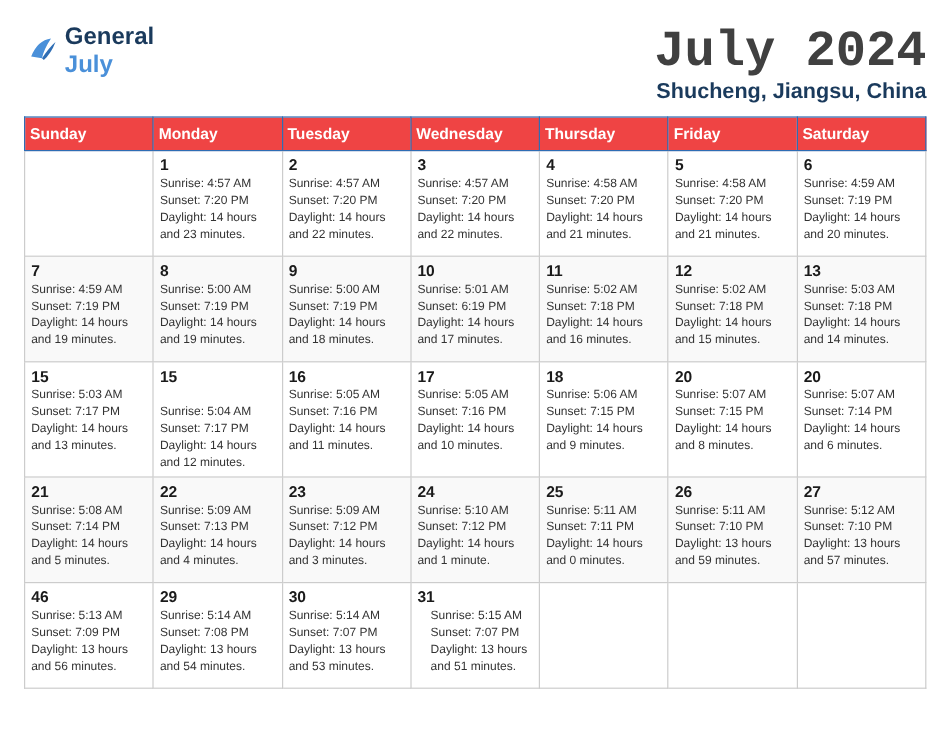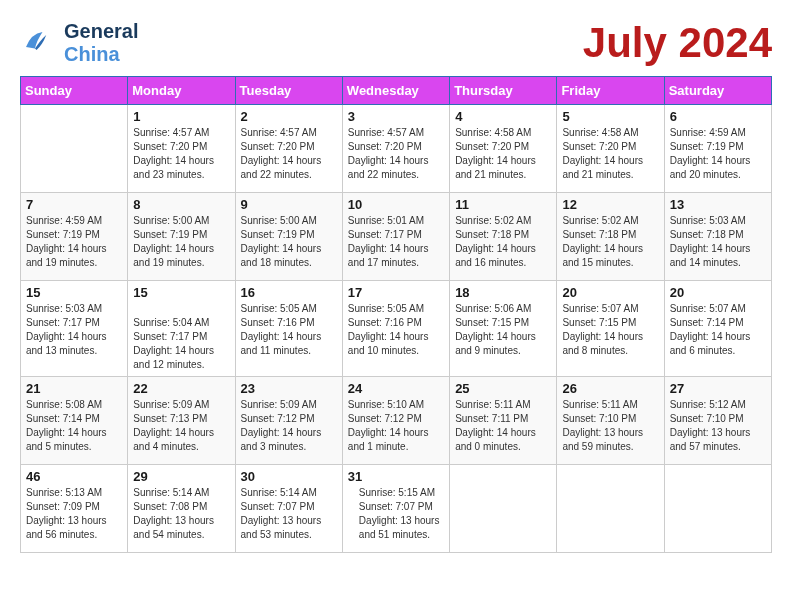--- a/index.html
+++ b/index.html
@@ -12,47 +12,48 @@
     }
     .header {
       display: flex;
       justify-content: space-between;
       align-items: flex-start;
       margin-bottom: 10px;
     }
     .logo {
       display: flex;
       align-items: center;
-      gap: 14px;
+      gap: 4px;
     }
     .logo-bird {
       width: 30px;
       height: 30px;
     }
     .title-block {
       text-align: right;
     }
     .month-title {
       font-size: 42px;
       font-weight: bold;
-      color: #b91c1c;
+      color: #404040;
       line-height: 1.1;
+      font-family: Liberation Mono, monospace;
     }
     .location {
       font-size: 18px;
       color: #1a3a5c;
       font-weight: bold;
     }
     table {
       width: 100%;
       border-collapse: collapse;
       table-layout: fixed;
     }
     th {
-      background-color: #d946ef;
+      background-color: #ef4444;
       color: #fff;
       font-size: 13px;
       font-weight: bold;
       padding: 6px 4px;
       text-align: left;
       border: 1px solid #2e6db4;
     }
     td {
       border: 1px solid #ccc;
       vertical-align: top;
@@ -89,25 +90,26 @@
 <div class="header">
   <div class="logo">
     <div>
       <svg class="logo-bird" viewBox="0 0 40 40" xmlns="http://www.w3.org/2000/svg">
         <path d="M8 28 Q15 10 30 8 Q22 20 20 30 Z" fill="#4a90d9"></path>
         <path d="M20 30 Q28 18 35 12 Q30 25 22 32 Z" fill="#2e6db4"></path>
       </svg>
     </div>
     <div>
       <div style="font-size:20px;font-weight:bold;color:#1a3a5c;">General</div>
-      <div style="font-size:20px;font-weight:bold;color:#4a90d9;">China</div>
+      <div style="font-size:20px;font-weight:bold;color:#4a90d9;">July</div>
     </div>
   </div>
   <div class="title-block">
     <div class="month-title">July 2024</div>
+    <div class="location">Shucheng, Jiangsu, China</div>
   </div>
 </div>
 
 <table>
   <thead>
     <tr id="header-row">
         <th>Sunday</th>
         <th>Monday</th>
         <th>Tuesday</th>
         <th>Wednesday</th>
@@ -180,21 +182,21 @@
         <td>
           <div class="day-number">9</div>
           <div class="cell-content" style="white-space: pre-line;">Sunrise: 5:00 AM
 Sunset: 7:19 PM
 Daylight: 14 hours
 and 18 minutes.</div>
         </td>
         <td>
           <div class="day-number">10</div>
           <div class="cell-content" style="white-space: pre-line;">Sunrise: 5:01 AM
-Sunset: 7:17 PM
+Sunset: 6:19 PM
 Daylight: 14 hours
 and 17 minutes.</div>
         </td>
         <td>
           <div class="day-number">11</div>
           <div class="cell-content" style="white-space: pre-line;">Sunrise: 5:02 AM
 Sunset: 7:18 PM
 Daylight: 14 hours
 and 16 minutes.</div>
         </td>

